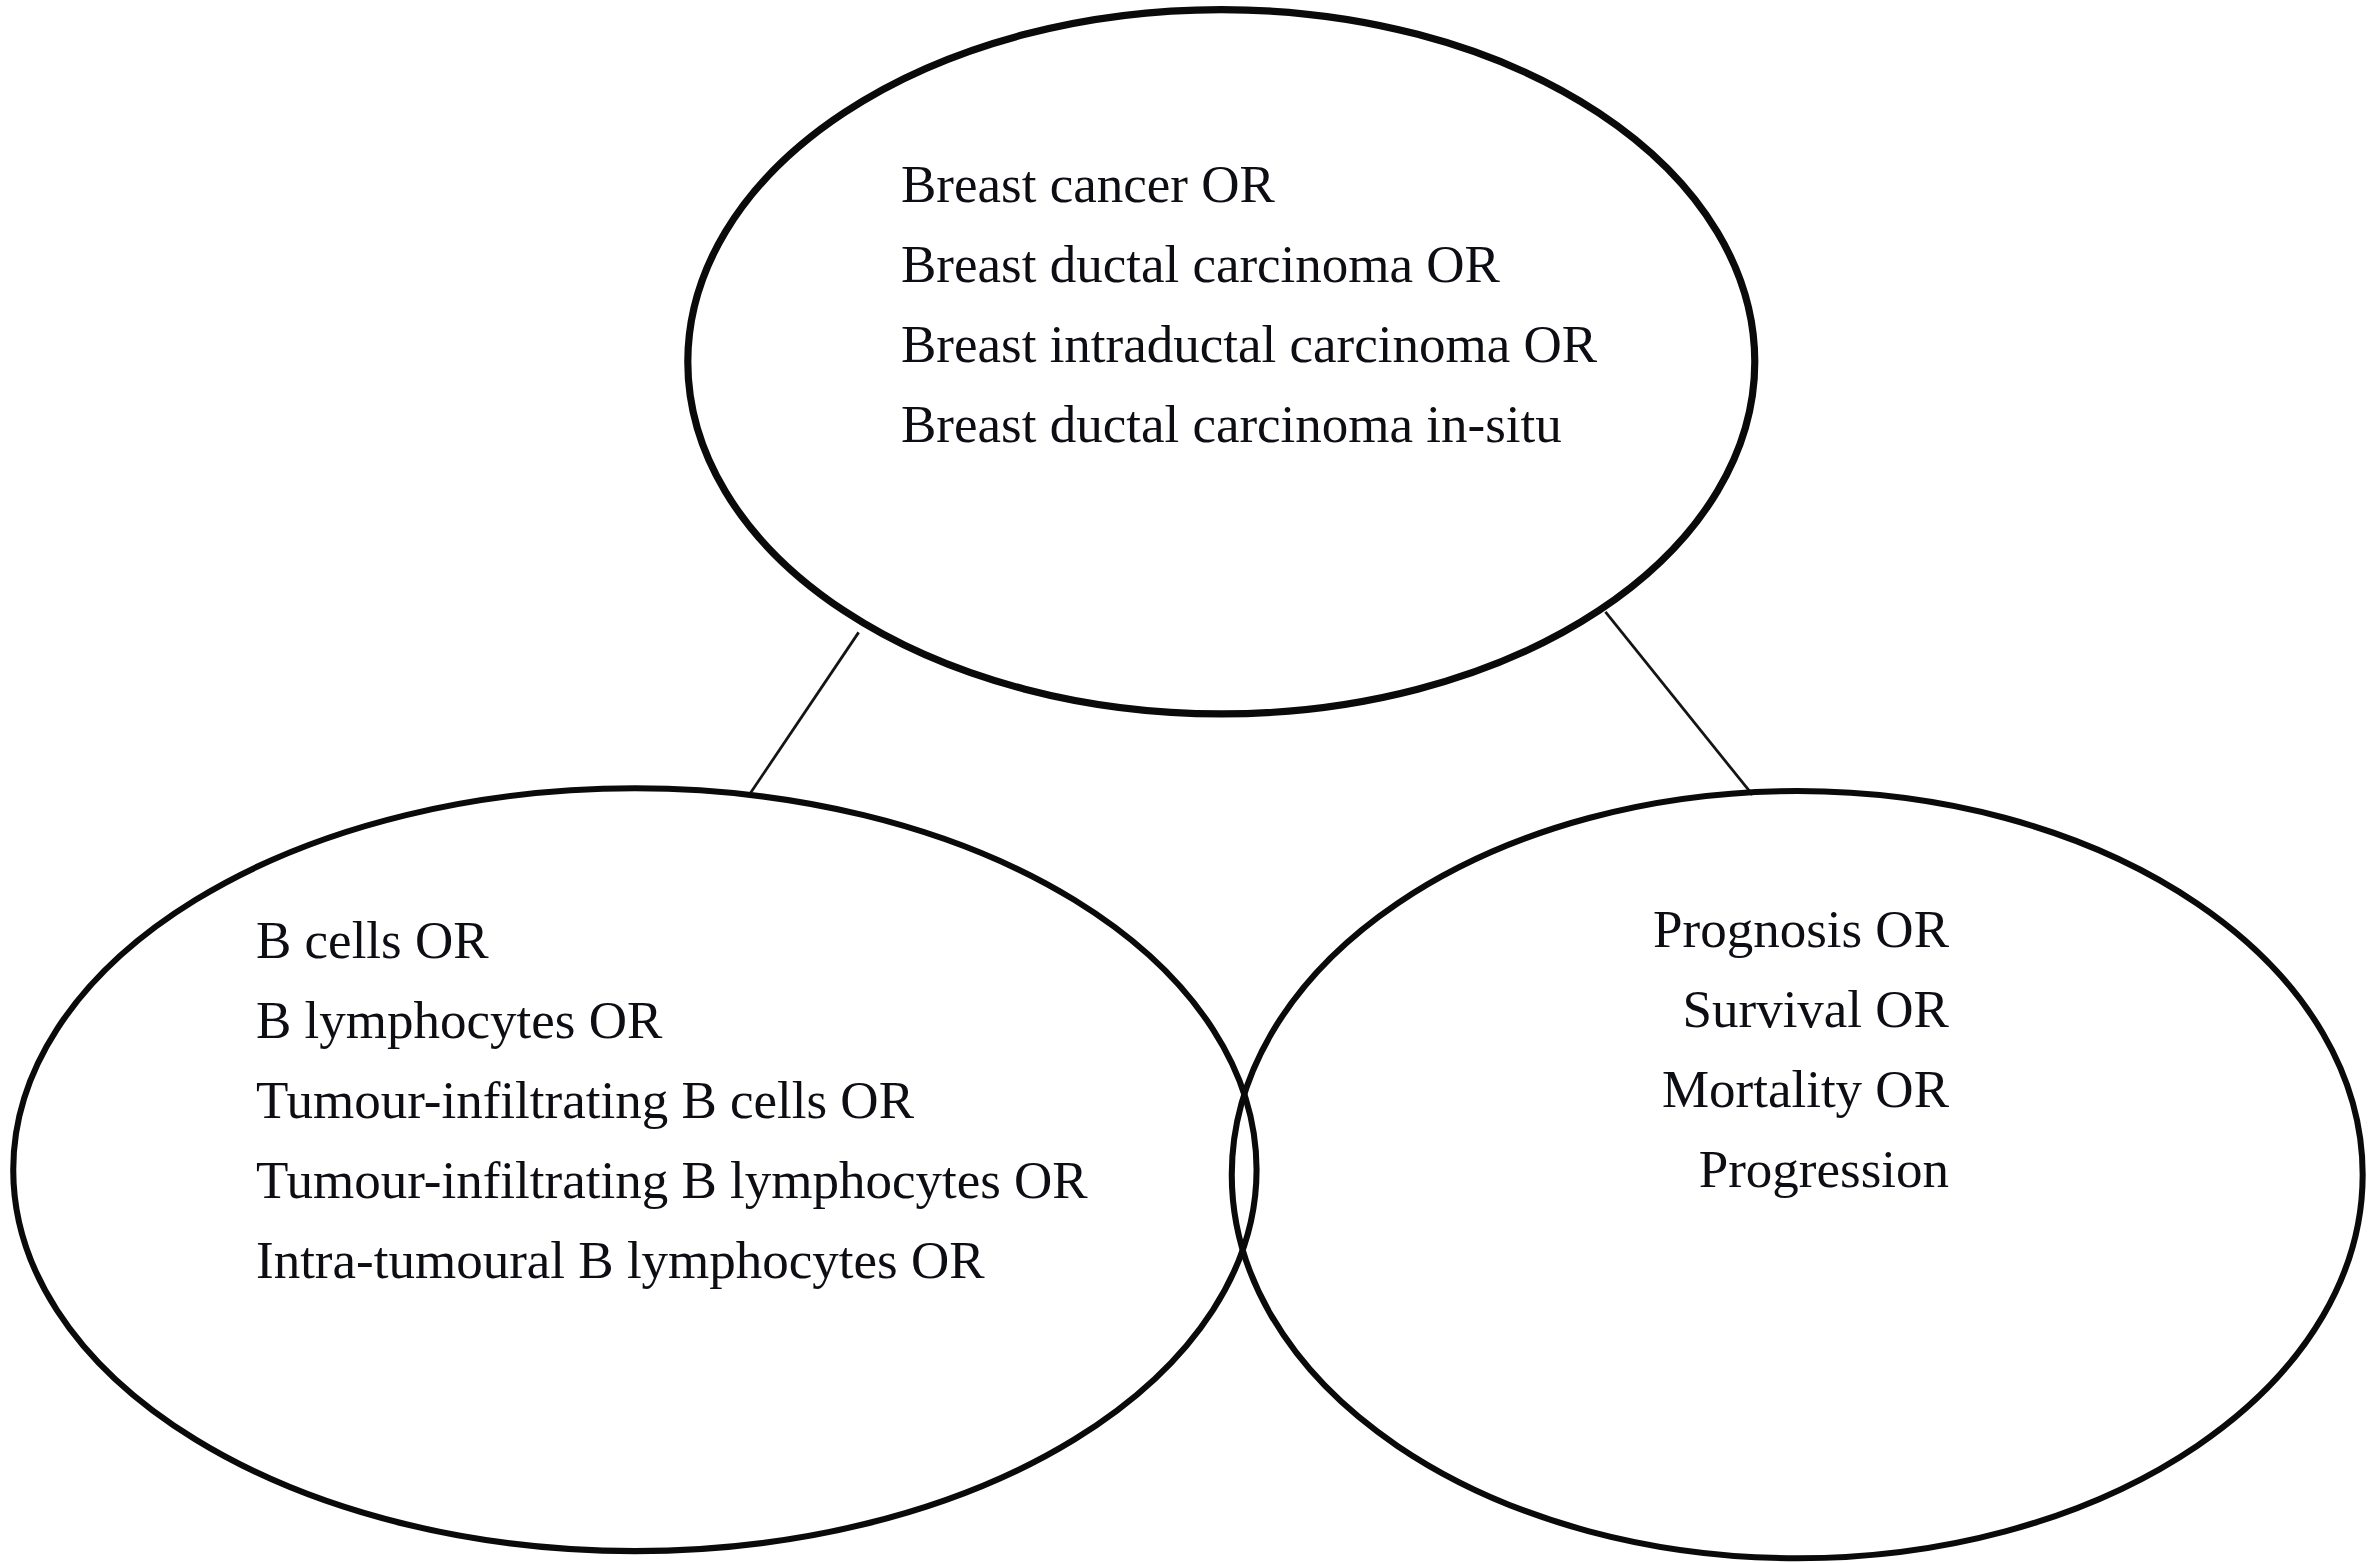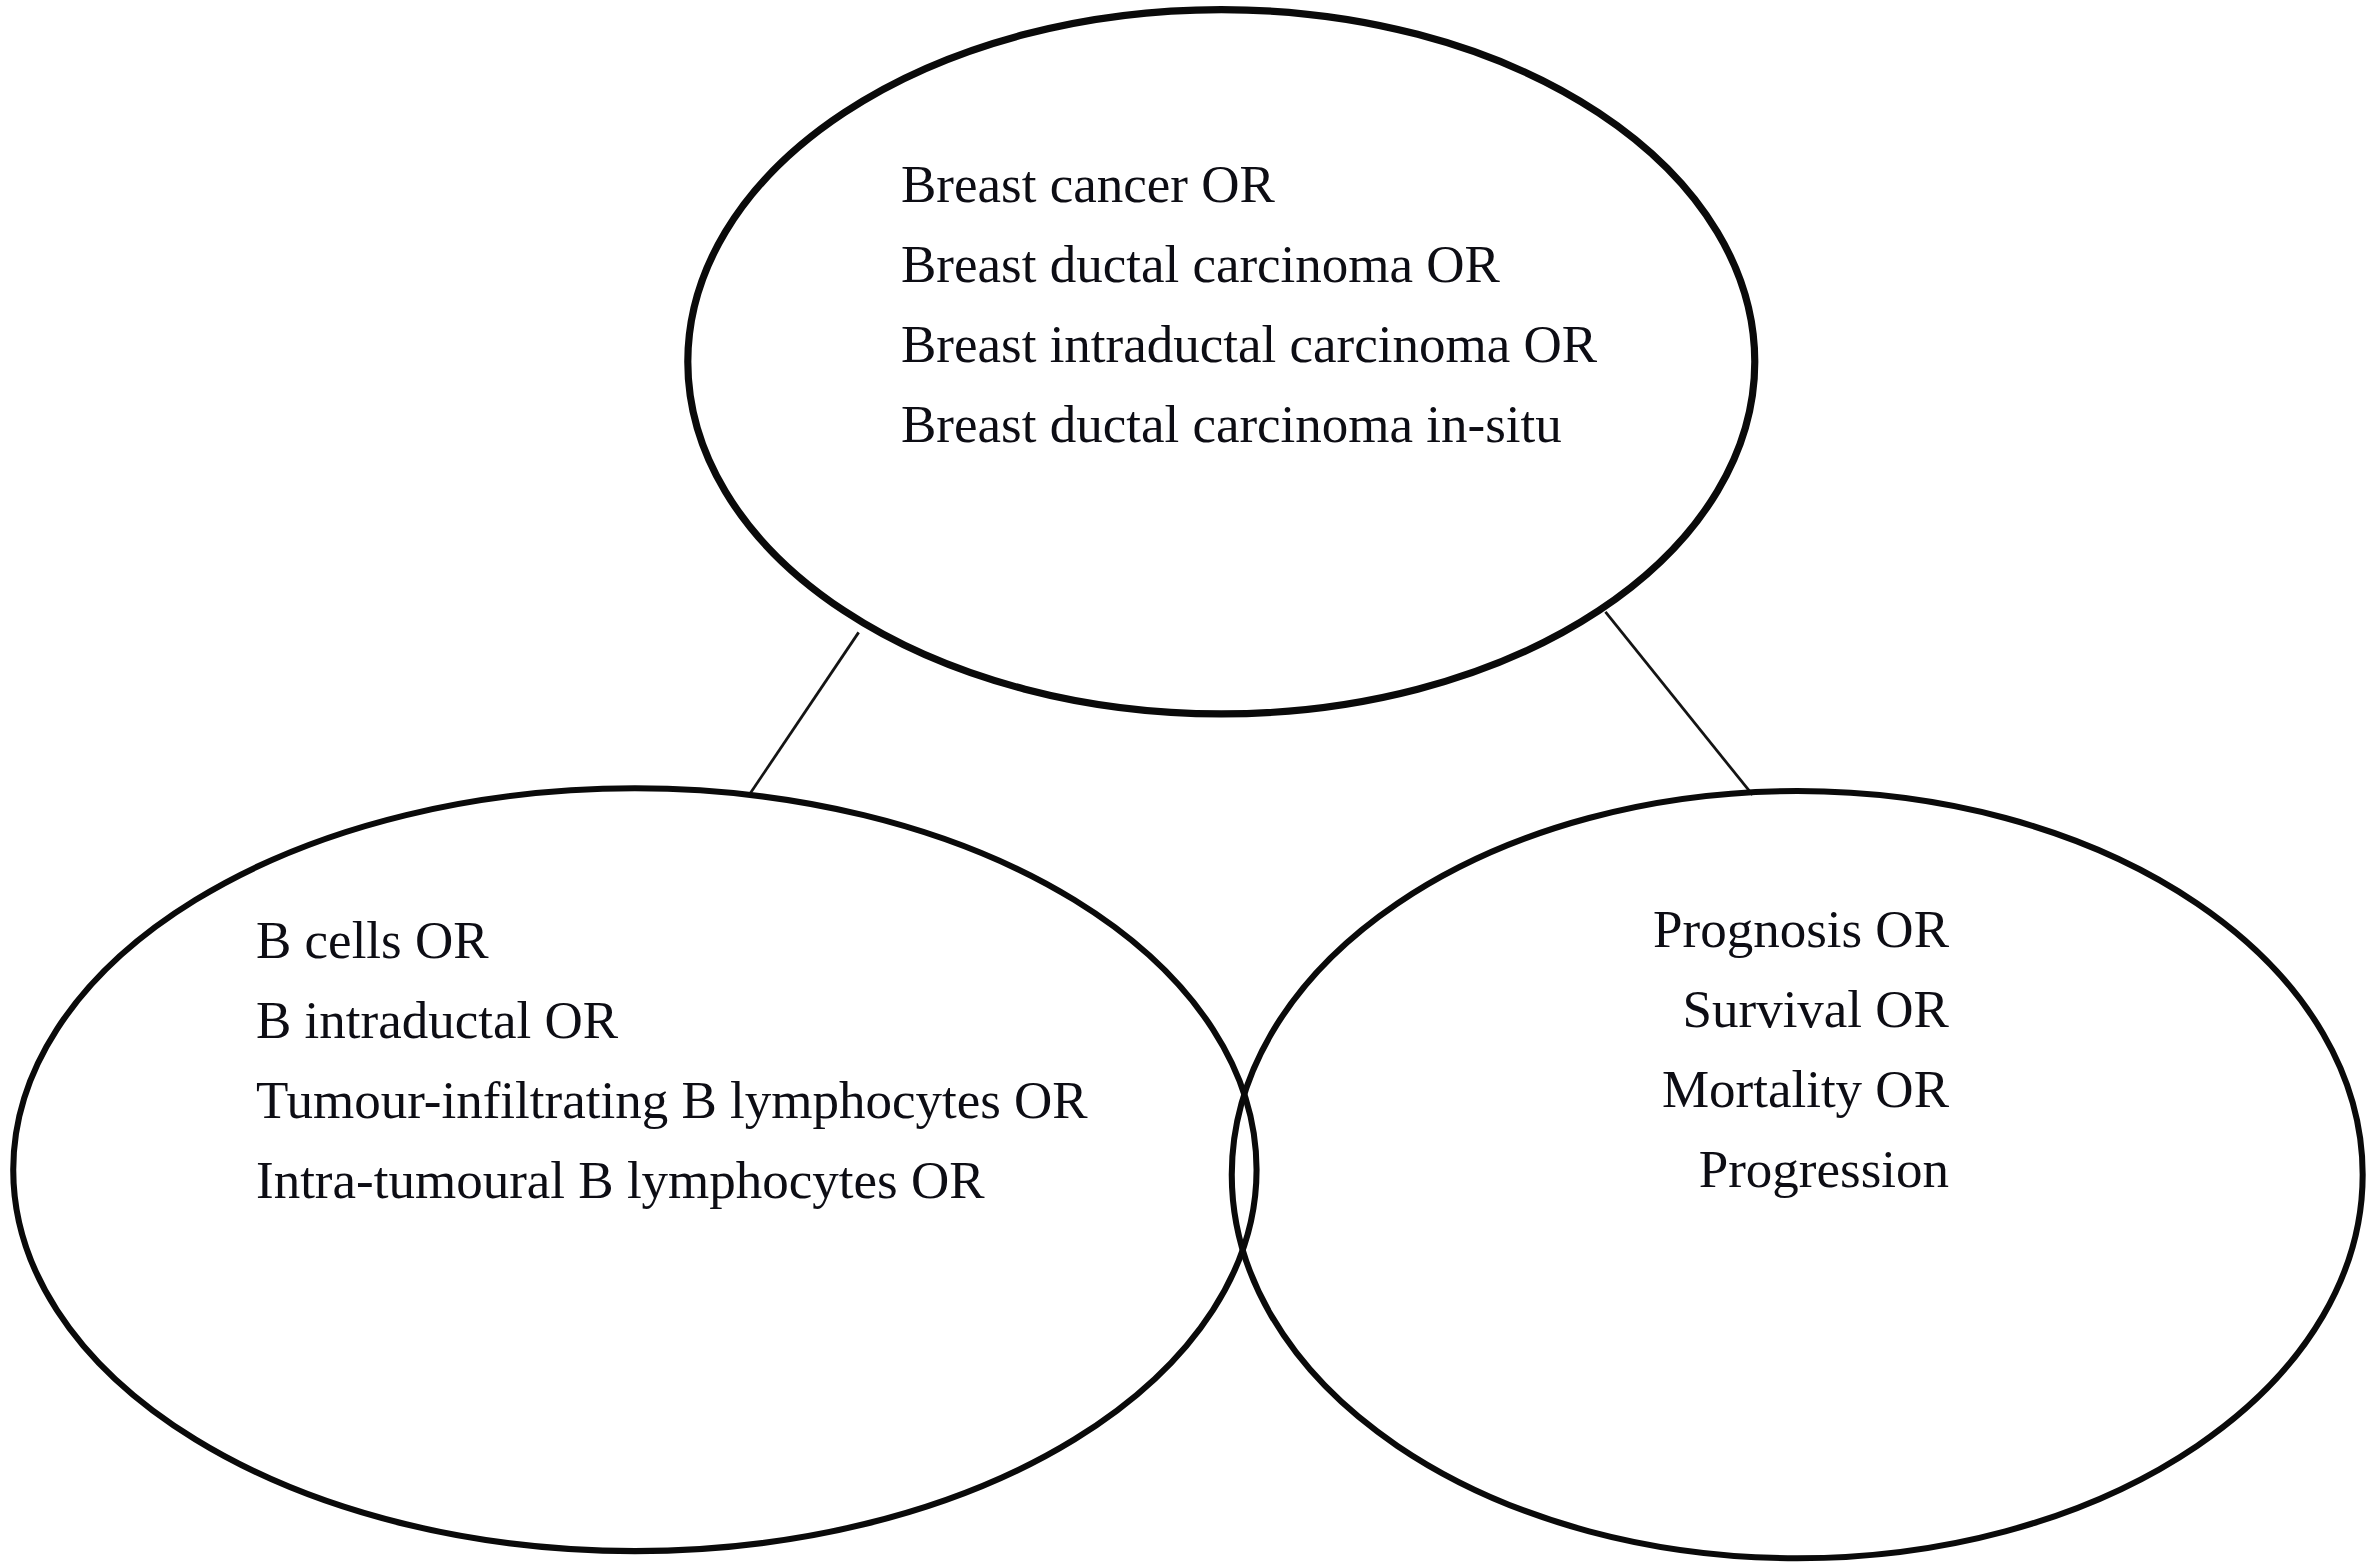--- a/index.html
+++ b/index.html
@@ -69,21 +69,22 @@
 
   <div class="term-block" id="block-top">
     <span class="term-line">Breast cancer OR</span>
     <span class="term-line">Breast ductal carcinoma OR</span>
     <span class="term-line">Breast intraductal carcinoma OR</span>
     <span class="term-line">Breast ductal carcinoma in-situ</span>
   </div>
 
   <div class="term-block" id="block-left">
     <span class="term-line">B cells OR</span>
-    <span class="term-line">B intraductal OR</span>
+    <span class="term-line">B lymphocytes OR</span>
+    <span class="term-line">Tumour-infiltrating B cells OR</span>
     <span class="term-line">Tumour-infiltrating B lymphocytes OR</span>
     <span class="term-line">Intra-tumoural B lymphocytes OR</span>
   </div>
 
   <div class="term-block" id="block-right">
     <span class="term-line">Prognosis OR</span>
     <span class="term-line">Survival OR</span>
     <span class="term-line">Mortality OR</span>
     <span class="term-line">Progression</span>
   </div>

